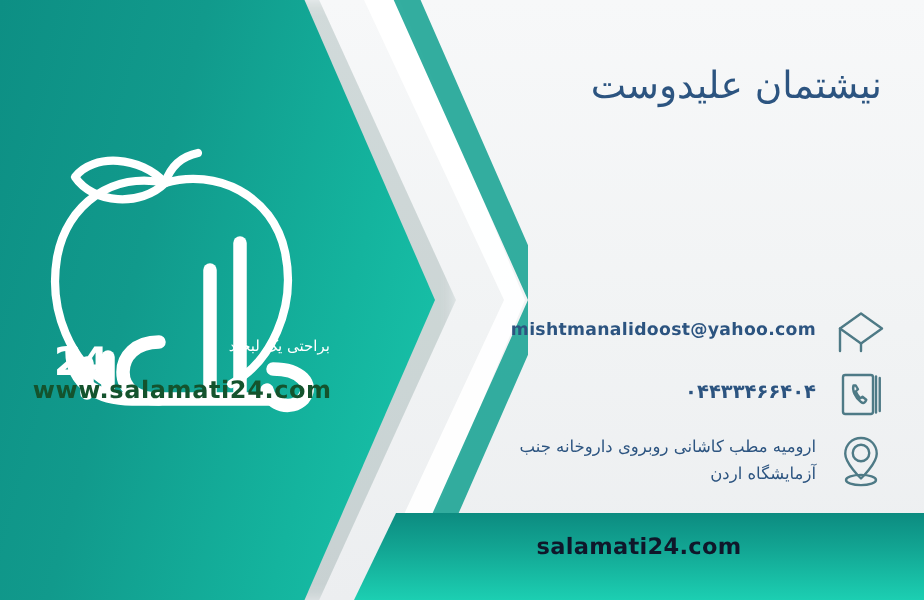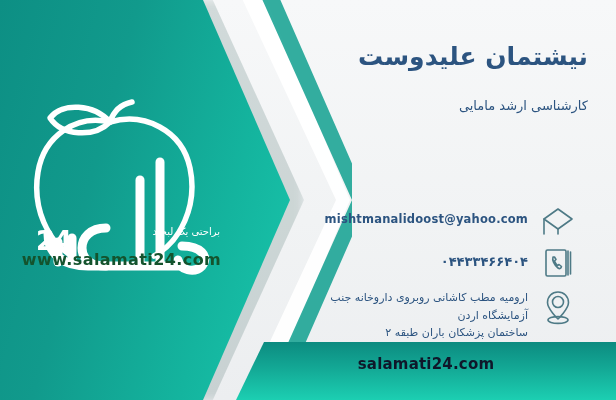--- a/index.html
+++ b/index.html
@@ -118,40 +118,40 @@
     font-family: "DejaVu Sans", "Liberation Sans", sans-serif;
   }
 
   
   .person-name {
     position: absolute;
     right: 28px;
     top: 42px;
     color: #2c5480;
     font-size: 25px;
-    font-weight: bold;
+    font-weight: normal;
     direction: rtl;
     text-align: left;
     font-family: "DejaVu Sans", "Liberation Sans", sans-serif;
   }
   .person-title {
     position: absolute;
     right: 28px;
     top: 98px;
     color: #2c5480;
     font-size: 13px;
     direction: rtl;
     text-align: right;
     font-family: "DejaVu Sans", "Liberation Sans", sans-serif;
   }
 
   
   .contact-list {
     position: absolute;
-    right: 38px;
+    right: 22px;
     top: 205px;
     width: 290px;
   }
   .contact-row {
     display: flex;
     flex-direction: row;
     align-items: flex-start;
     justify-content: flex-end;
     margin-bottom: 8px;
   }
@@ -246,21 +246,20 @@
       </g>
     </svg>
   </div>
 
   <div class="logo-tagline">براحتی یک لبخند</div>
 
   <div class="logo-url">www.salamati24.com</div>
 
   <div class="person-name">نیشتمان علیدوست</div>
 
-  <div class="person-title">کارشناسی ارشد مامایی</div>
 
   <div class="contact-list">
 
     <div class="contact-row row-email">
       <div class="contact-text email">mishtmanalidoost@yahoo.com</div>
       <div class="contact-icon">
         <svg width="34" height="30" viewBox="0 0 34 30">
           <g fill="none" stroke="#4e7a86" stroke-width="1.6" stroke-linejoin="round" stroke-linecap="round">
             <path d="M 3 12 L 17 2 L 31 12 L 17 22 Z"></path>
             <path d="M 3 12 L 3 27"></path>
@@ -281,21 +280,20 @@
             <path d="M 10 10 C 9 13, 11 18, 15 21 C 17 22.5, 18 21, 18.5 19.5
                      L 16 17.5 L 14.5 18.5 C 13 17, 12 15.5, 11.5 14 L 13 12.5 L 11.5 10 Z"></path>
           </g>
         </svg>
       </div>
     </div>
 
     <div class="contact-row row-address">
       <div class="contact-text address">
         <div>ارومیه مطب کاشانی روبروی داروخانه جنب آزمایشگاه اردن</div>
-        <div>ساختمان پزشکان باران طبقه ۲</div>
       </div>
       <div class="contact-icon">
         <svg width="32" height="38" viewBox="0 0 32 38">
           <g fill="none" stroke="#4e7a86" stroke-width="1.6" stroke-linejoin="round" stroke-linecap="round">
             <path d="M 16 4 C 10 4, 5.5 8.5, 5.5 14.5 C 5.5 21, 16 31, 16 31
                      C 16 31, 26.5 21, 26.5 14.5 C 26.5 8.5, 22 4, 16 4 Z"></path>
             <circle cx="16" cy="14" r="5.5"></circle>
             <ellipse cx="16" cy="32" rx="10" ry="3.4"></ellipse>
           </g>
         </svg>

